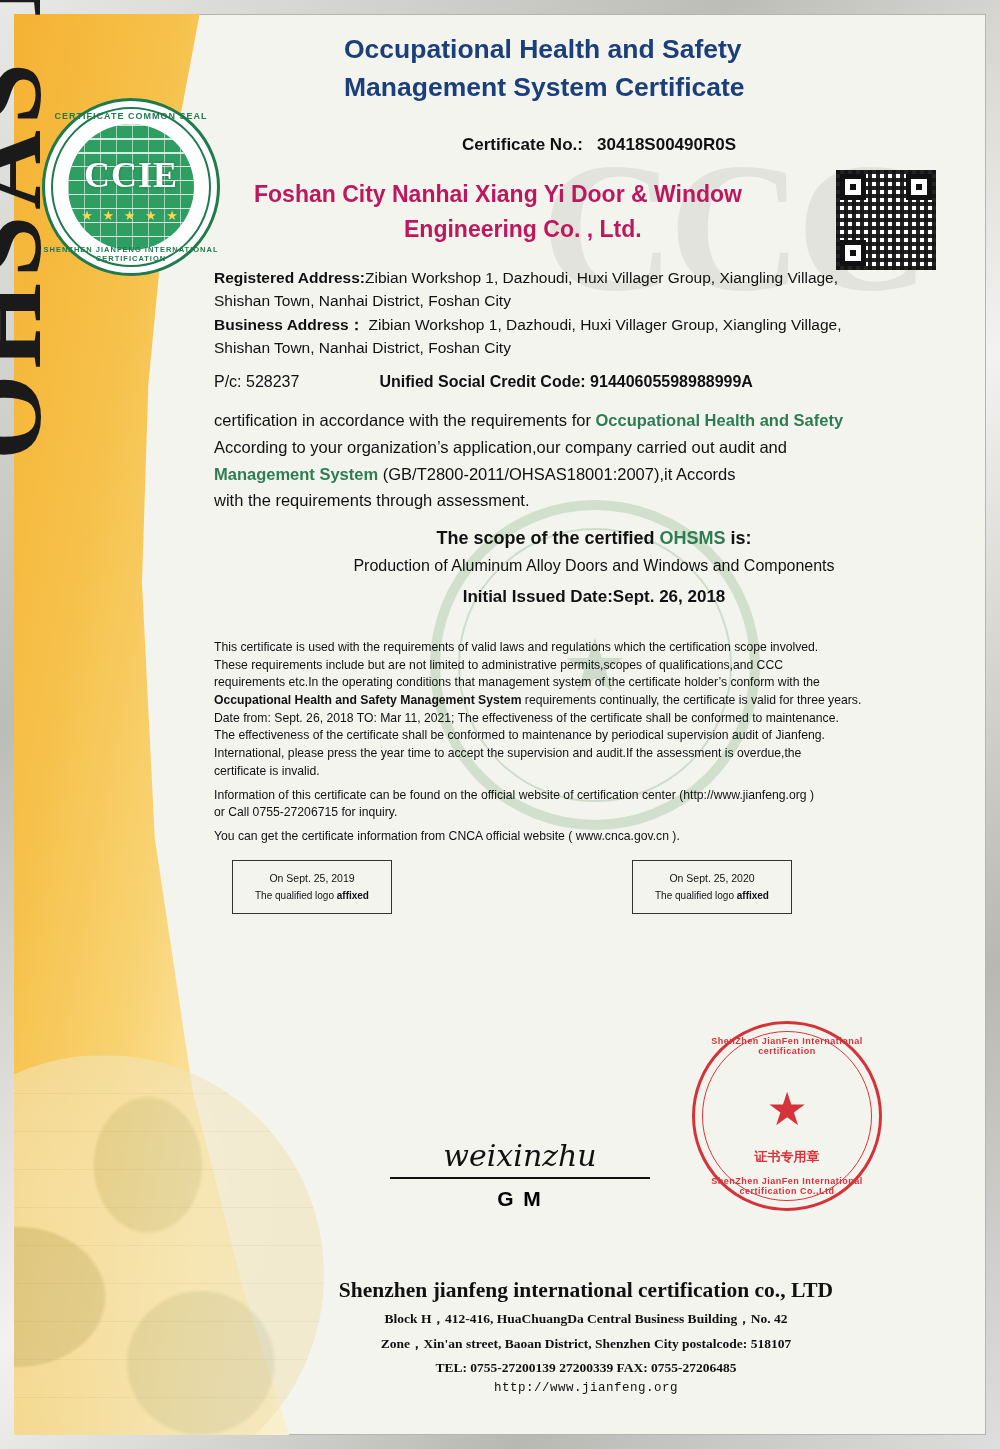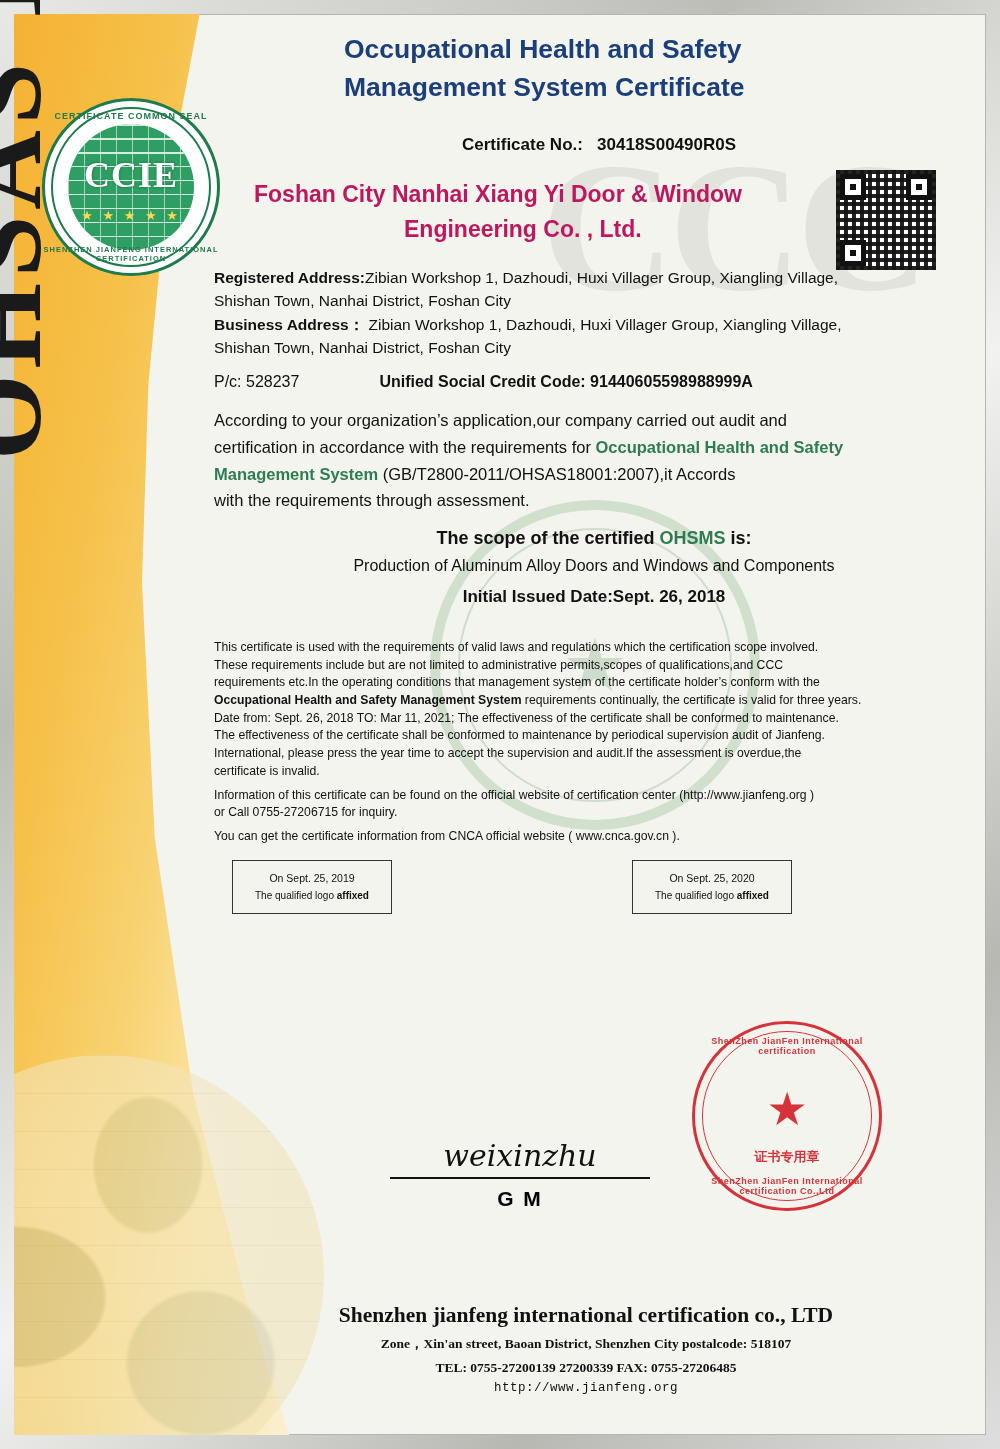--- a/index.html
+++ b/index.html
@@ -362,24 +362,24 @@
         </div>
         <div>Shishan Town, Nanhai District, Foshan City</div>
       </div>
 
       <div class="pc-row">
         <span>P/c: 528237</span>
         <span class="uscc">Unified Social Credit Code: 91440605598988999A</span>
       </div>
 
       <div class="para">
-        <div>According to your organization’s application,our company carried out audit and</div>
         <div>
           <span>certification in accordance with the requirements for </span><span class="green">Occupational Health and Safety</span>
         </div>
+        <div>According to your organization’s application,our company carried out audit and</div>
         <div>
           <span class="green">Management System</span><span> (GB/T2800-2011/OHSAS18001:2007),it Accords</span>
         </div>
         <div>with the requirements through assessment.</div>
       </div>
 
       <div class="scope-head">
         <span>The scope of the certified </span><span class="green">OHSMS</span><span> is:</span>
       </div>
       <div class="scope-body">Production of Aluminum Alloy Doors and Windows and Components</div>
@@ -425,18 +425,19 @@
 
     <div class="redstamp">
       <div class="en">ShenZhen JianFen International certification</div>
       <div class="star">★</div>
       <div class="cn">证书专用章</div>
       <div class="en2">ShenZhen JianFen International certification Co.,Ltd</div>
     </div>
 
     <div class="footer">
       <div class="org">Shenzhen jianfeng international certification co., LTD</div>
+      <div class="line">Block H，412-416, HuaChuangDa Central Business Building，No. 42</div>
       <div class="line">Zone，Xin'an street, Baoan District, Shenzhen City  postalcode:  518107</div>
       <div class="line">TEL:  0755-27200139  27200339        FAX:  0755-27206485</div>
       <div class="web">http://www.jianfeng.org</div>
     </div>
   </div>
 </div>
 
 </body></html>

